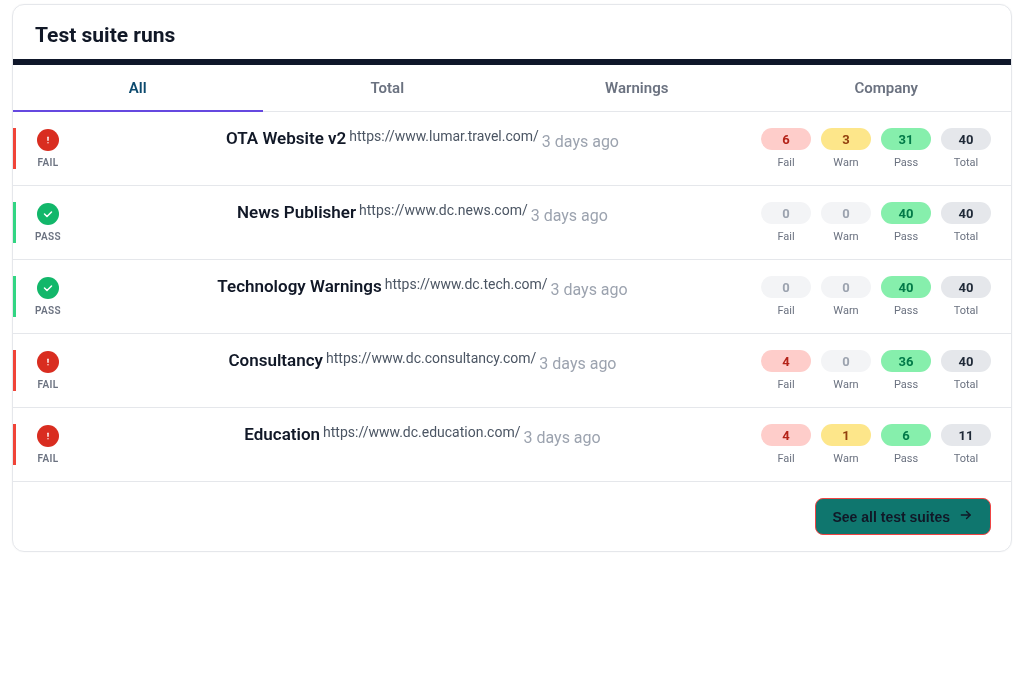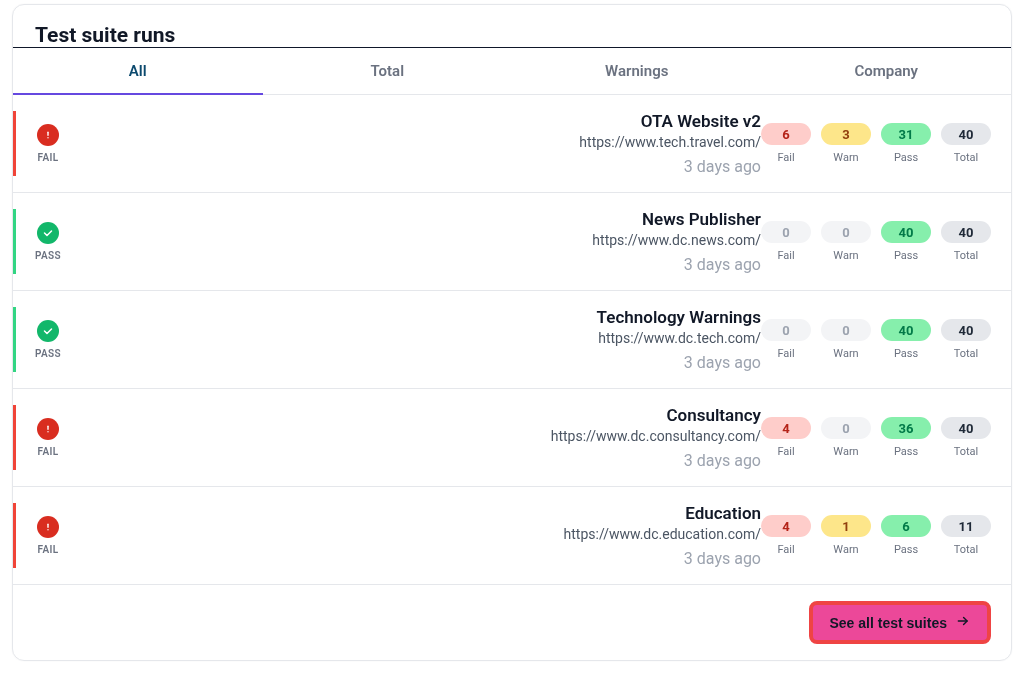--- a/index.html
+++ b/index.html
@@ -7,22 +7,22 @@
   .card {
     width: 1000px;
     margin: 0 auto;
     margin-top: 4px;
     border: 1px solid #e5e7eb;
     border-radius: 12px;
     background: #fff;
     box-shadow: 0 0 0 1px rgba(0,0,0,0.01);
   }
   .card-header {
-    padding: 18px 22px 0 22px;
-    border-bottom: 1px solid #0f172a;
+    padding: 18px 22px 12px 22px;
+    border-bottom: 6px solid #0f172a;
   }
   .card-title {
     font-size: 21px;
     font-weight: 700;
     color: #111827;
   }
   .tabs {
     display: flex;
     border-bottom: 1px solid #e5e7eb;
   }
@@ -83,24 +83,23 @@
   .status-label {
     font-size: 10px;
     font-weight: 600;
     letter-spacing: 0.4px;
     color: #6b7280;
   }
   .run-main {
     flex: 1;
     padding-left: 8px;
     display: flex;
-    flex-direction: column;
+    flex-direction: row;
     justify-content: center;
     gap: 3px;
-    text-align: right;
   }
   .run-title {
     font-size: 17px;
     font-weight: 600;
     color: #111827;
   }
   .run-url {
     font-size: 14px;
     color: #4b5563;
   }
@@ -143,22 +142,22 @@
   .card-footer {
     padding: 16px 20px;
     display: flex;
     justify-content: flex-end;
     border-top: 1px solid #e5e7eb;
   }
   .see-all-btn {
     display: inline-flex;
     align-items: center;
     gap: 8px;
-    border: 4px solid #ef4444;
-    background: #ec4899;
+    border: 1px solid #ef4444;
+    background: #0f766e;
     padding: 9px 16px;
     border-radius: 8px;
     font-size: 14px;
     font-weight: 600;
     color: #111827;
     cursor: pointer;
   }
   .see-all-btn svg { width: 16px; height: 14px; }
 </style>
 </head>
@@ -185,21 +184,21 @@
             <svg viewBox="0 0 24 24" fill="currentColor">
               <circle cx="12" cy="12" r="12" fill="none"></circle>
               <rect x="10.6" y="5" width="2.8" height="9" rx="1.4"></rect>
               <rect x="10.6" y="16" width="2.8" height="2.8" rx="1.4"></rect>
             </svg>
           </div>
       <div class="status-label">FAIL</div>
     </div>
     <div class="run-main">
       <div class="run-title">OTA Website v2</div>
-      <div class="run-url">https://www.tech.travel.com/</div>
+      <div class="run-url">https://www.lumar.travel.com/</div>
       <div class="run-time">3 days ago</div>
     </div>
     <div class="run-stats">
       <div class="stat">
         <div class="pill pill-fail-active">6</div>
         <div class="stat-label">Fail</div>
       </div>
       <div class="stat">
         <div class="pill pill-warn-active">3</div>
         <div class="stat-label">Warn</div>

